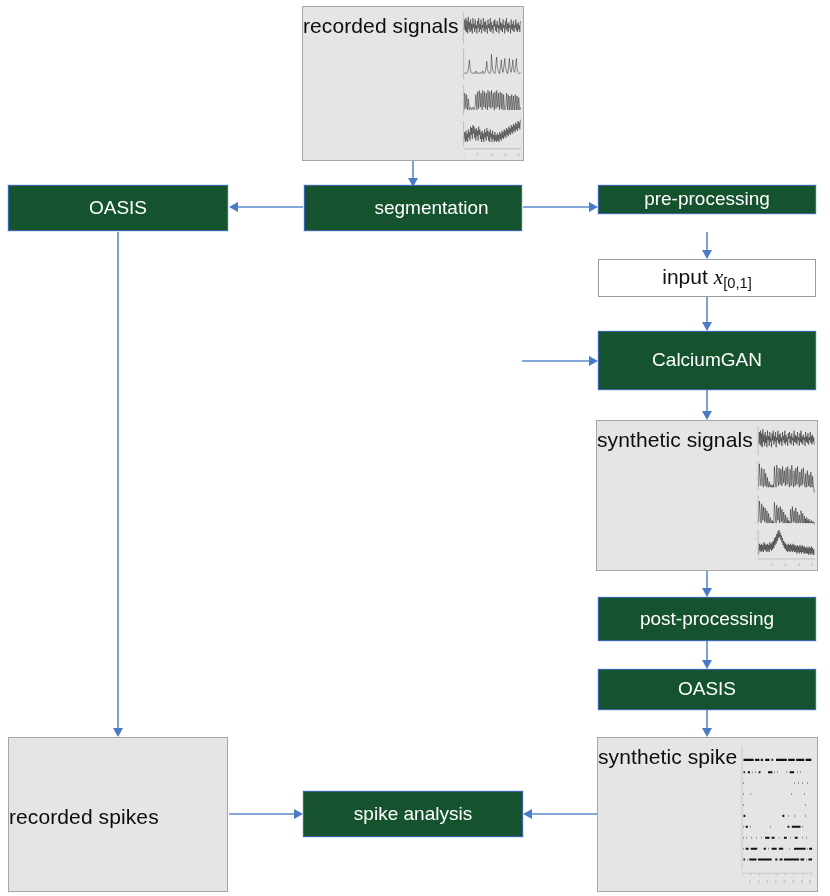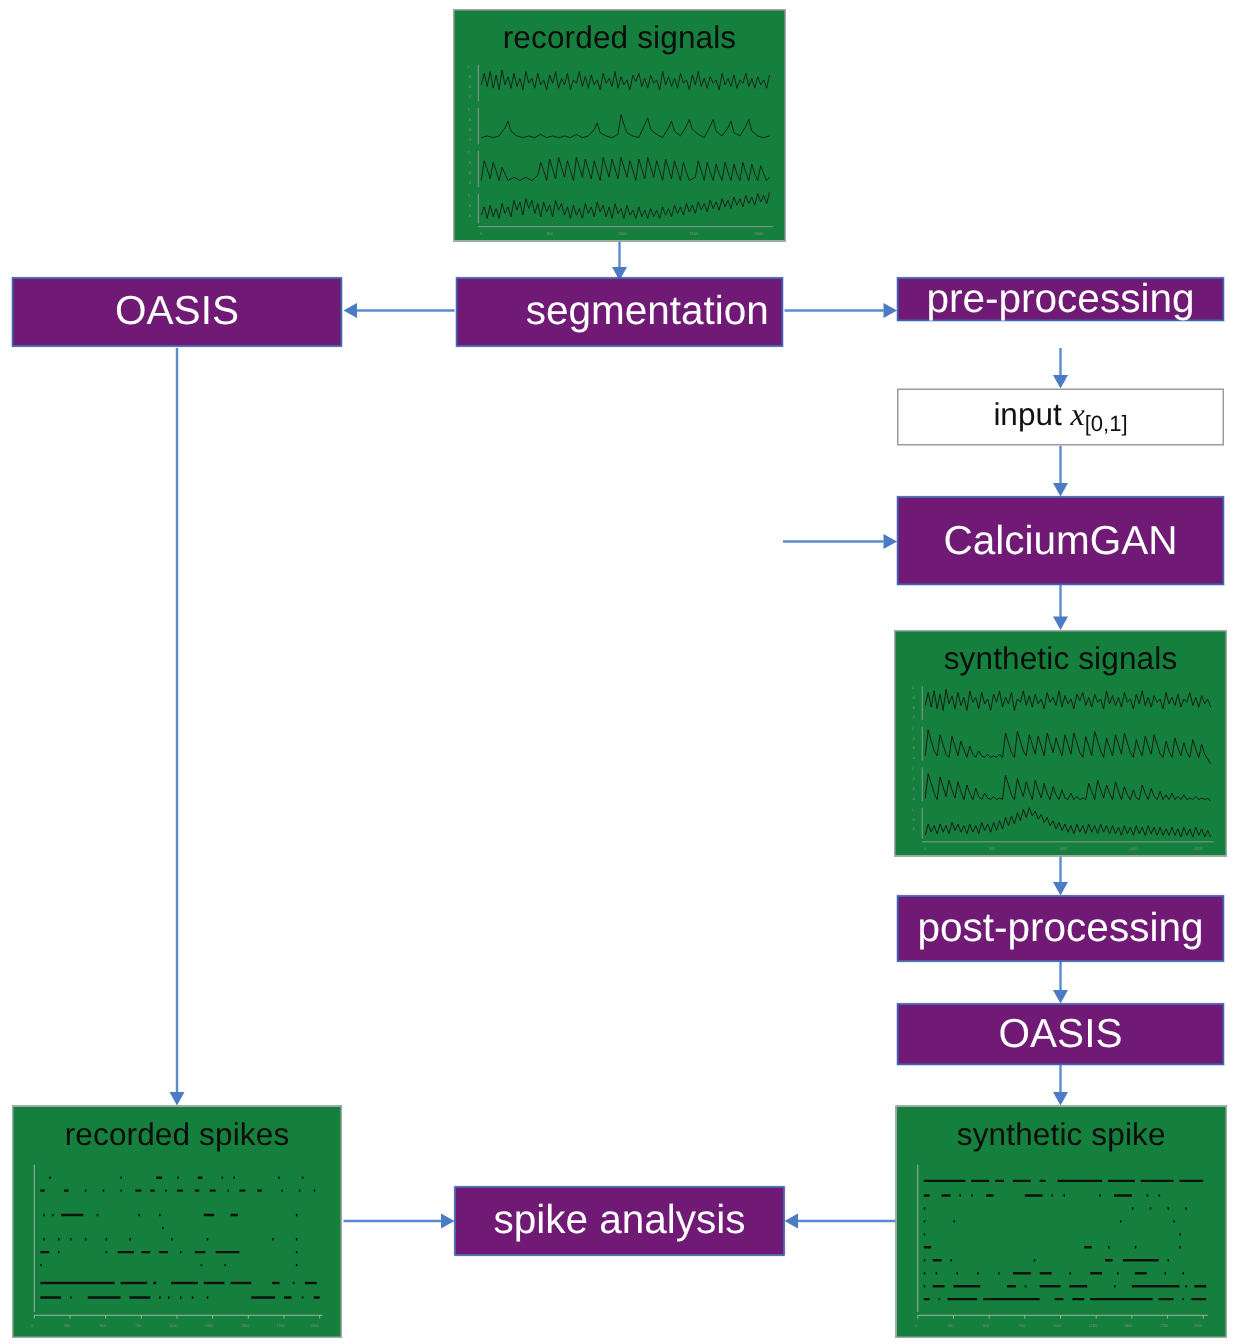--- a/index.html
+++ b/index.html
@@ -10,36 +10,36 @@
   }
   #canvas{position:absolute;left:0;top:0;width:830px;height:896px;}
 
   
   .node{
     position:absolute;box-sizing:border-box;
     display:flex;align-items:center;justify-content:center;
     text-align:center;line-height:1.1;
   }
   .node.filled{
-    background:#701a75;
+    background:#14532d;
     border:1px solid #3C66B0;
     color:#FFFFFF;
-    font-size:27px;
+    font-size:19px;
     box-shadow:0 0 0 0.5px rgba(60,102,176,.35);
   }
   .node.plain{
     background:#FFFFFF;
     border:1.4px solid #9C9C9C;
     color:#111111;
     font-size:21px;
   }
   .node.panel{
-    background:#15803d;
+    background:#e5e5e5;
     border:1.6px solid #A6A6A6;
-    flex-direction:column;
+    flex-direction:row;
     align-items:stretch;justify-content:flex-start;
     padding:0;
   }
   .panel-title{
     color:#0D0D0D;font-size:21px;text-align:center;
     padding-top:7px;padding-bottom:2px;flex:0 0 auto;
     letter-spacing:.1px;
   }
   .panel-plot{flex:1 1 auto;position:relative;overflow:hidden;}
   .panel-plot svg{position:absolute;left:0;top:0;width:100%;height:100%;}
@@ -201,21 +201,21 @@
   </div>
 
   <div class="node filled" style="left:598px;top:597px;width:218px;height:44px;">
     <span>post-processing</span>
   </div>
 
   <div class="node filled" style="left:598px;top:669px;width:218px;height:41px;">
     <span>OASIS</span>
   </div>
 
-  <div class="node panel" style="left:8px;top:737px;width:220px;height:155px;">
+  <div class="node panel" style="left:8px;top:737px;width:220px;height:155px;align-items:center;">
     <div class="panel-title">recorded spikes</div>
     <div class="panel-plot">
       <svg viewBox="0 0 220 112" preserveAspectRatio="none">
         <g stroke="#b0b0b0" stroke-width="0.6" fill="none">
           <path d="M14,6 L14,97"></path>
             <path d="M14,99 L208,99"></path>
           <path d="M14,99 L14,101 M38,99 L38,101 M62,99 L62,101 M86,99 L86,101 M110,99 L110,101 M134,99 L134,101 M158,99 L158,101 M182,99 L182,101 M206,99 L206,101"></path>
         </g>
         <g fill="#8a8a8a" font-size="2.4" font-family="Liberation Sans, sans-serif">
           <text x="12" y="106">0</text>

